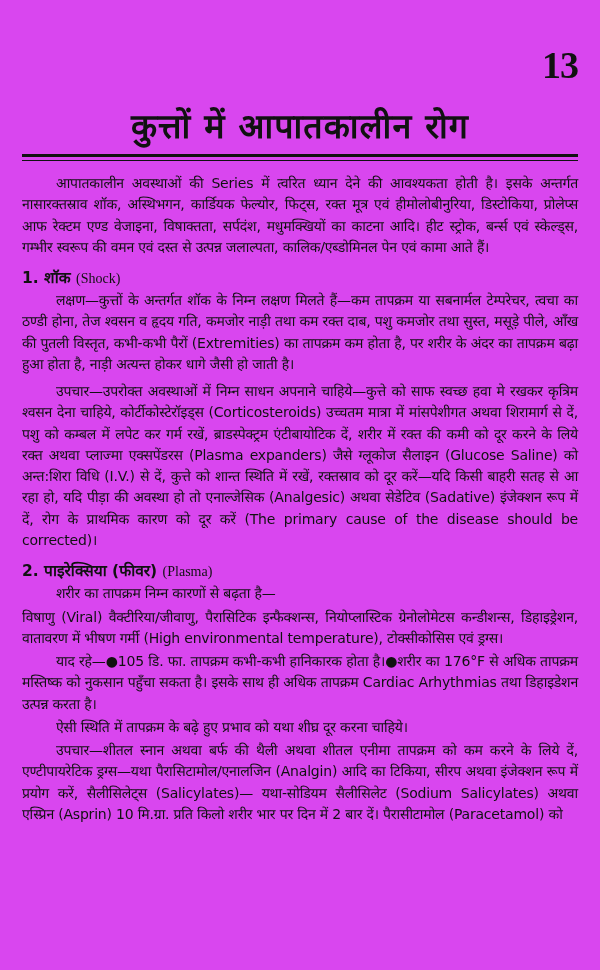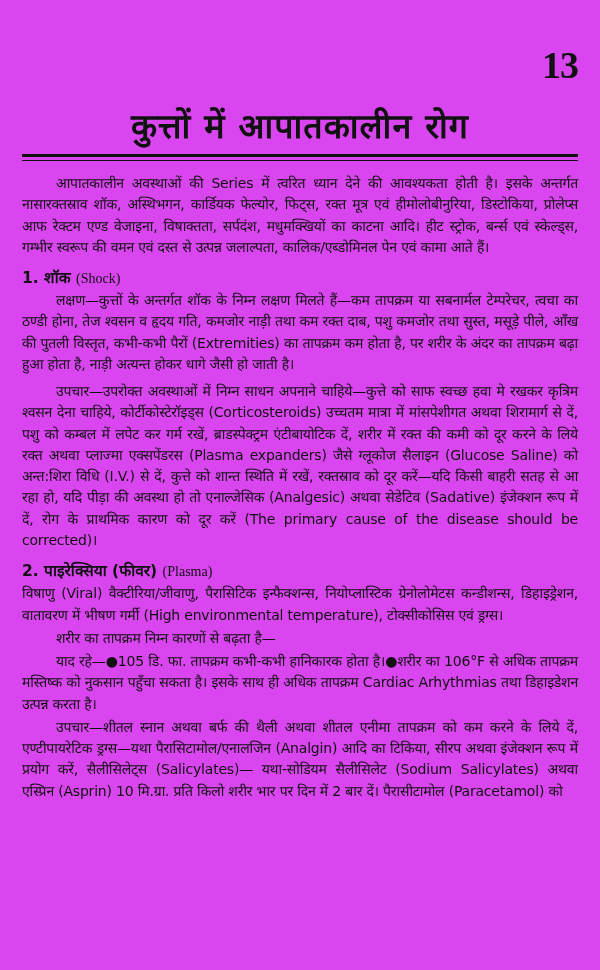--- a/index.html
+++ b/index.html
@@ -97,19 +97,20 @@
     <p class="body-text indent">लक्षण—कुत्तों के अन्तर्गत शॉक के निम्न लक्षण मिलते हैं—कम तापक्रम या सबनार्मल टेम्परेचर, त्वचा का ठण्डी होना, तेज श्वसन व हृदय गति, कमजोर नाड़ी तथा कम रक्त दाब, पशु कमजोर तथा सुस्त, मसूड़े पीले, आँख की पुतली विस्तृत, कभी-कभी पैरों (Extremities) का तापक्रम कम होता है, पर शरीर के अंदर का तापक्रम बढ़ा हुआ होता है, नाड़ी अत्यन्त होकर धागे जैसी हो जाती है।</p>
     <p class="body-text indent">उपचार—उपरोक्त अवस्थाओं में निम्न साधन अपनाने चाहिये—कुत्ते को साफ स्वच्छ हवा मे रखकर कृत्रिम श्वसन देना चाहिये, कोर्टीकोस्टेरॉइड्स (Corticosteroids) उच्चतम मात्रा में मांसपेशीगत अथवा शिरामार्ग से दें, पशु को कम्बल में लपेट कर गर्म रखें, ब्राडस्पेक्ट्रम एंटीबायोटिक दें, शरीर में रक्त की कमी को दूर करने के लिये रक्त अथवा प्लाज्मा एक्सपेंडरस (Plasma expanders) जैसे ग्लूकोज सैलाइन (Glucose Saline) को अन्त:शिरा विधि (I.V.) से दें, कुत्ते को शान्त स्थिति में रखें, रक्तस्राव को दूर करें—यदि किसी बाहरी सतह से आ रहा हो, यदि पीड़ा की अवस्था हो तो एनाल्जेसिक (Analgesic) अथवा सेडेटिव (Sadative) इंजेक्शन रूप में दें, रोग के प्राथमिक कारण को दूर करें (The primary cause of the disease should be corrected)।</p>
   </div>
 
   <div>
     <div class="section-head">
       <span>2.</span>
       <span>पाइरेक्सिया (फीवर)</span>
       <span class="eng latin">(Plasma)</span>
     </div>
+    <p class="body-text indent tight">शरीर का तापक्रम निम्न कारणों से बढ़ता है—</p>
     <p class="body-text tight">विषाणु (Viral) वैक्टीरिया/जीवाणु, पैरासिटिक इन्फैक्शन्स, नियोप्लास्टिक ग्रेनोलोमेटस कन्डीशन्स, डिहाइड्रेशन, वातावरण में भीषण गर्मी (High environmental temperature), टोक्सीकोसिस एवं ड्रग्स।</p>
-    <p class="body-text indent tight">शरीर का तापक्रम निम्न कारणों से बढ़ता है—</p>
-    <p class="body-text indent tight">याद रहे—●105 डि. फा. तापक्रम कभी-कभी हानिकारक होता है।●शरीर का 106°F से अधिक तापक्रम मस्तिष्क को नुकसान पहुँचा सकता है। इसके साथ ही अधिक तापक्रम Cardiac Arhythmias तथा डिहाइडेशन उत्पन्न करता है।</p>
+    <p class="body-text indent tight">याद रहे—●105 डि. फा. तापक्रम कभी-कभी हानिकारक होता है।●शरीर का 176°F से अधिक तापक्रम मस्तिष्क को नुकसान पहुँचा सकता है। इसके साथ ही अधिक तापक्रम Cardiac Arhythmias तथा डिहाइडेशन उत्पन्न करता है।</p>
+    <p class="body-text indent tight">ऐसी स्थिति में तापक्रम के बढ़े हुए प्रभाव को यथा शीघ्र दूर करना चाहिये।</p>
     <p class="body-text indent">उपचार—शीतल स्नान अथवा बर्फ की थैली अथवा शीतल एनीमा तापक्रम को कम करने के लिये दें, एण्टीपायरेटिक ड्रग्स—यथा पैरासिटामोल/एनालजिन (Analgin) आदि का टिकिया, सीरप अथवा इंजेक्शन रूप में प्रयोग करें, सैलीसिलेट्स (Salicylates)— यथा-सोडियम सैलीसिलेट (Sodium Salicylates) अथवा एस्प्रिन (Asprin) 10 मि.ग्रा. प्रति किलो शरीर भार पर दिन में 2 बार दें। पैरासीटामोल (Paracetamol) को</p>
   </div>
 
 </div>
 
 </body></html>

